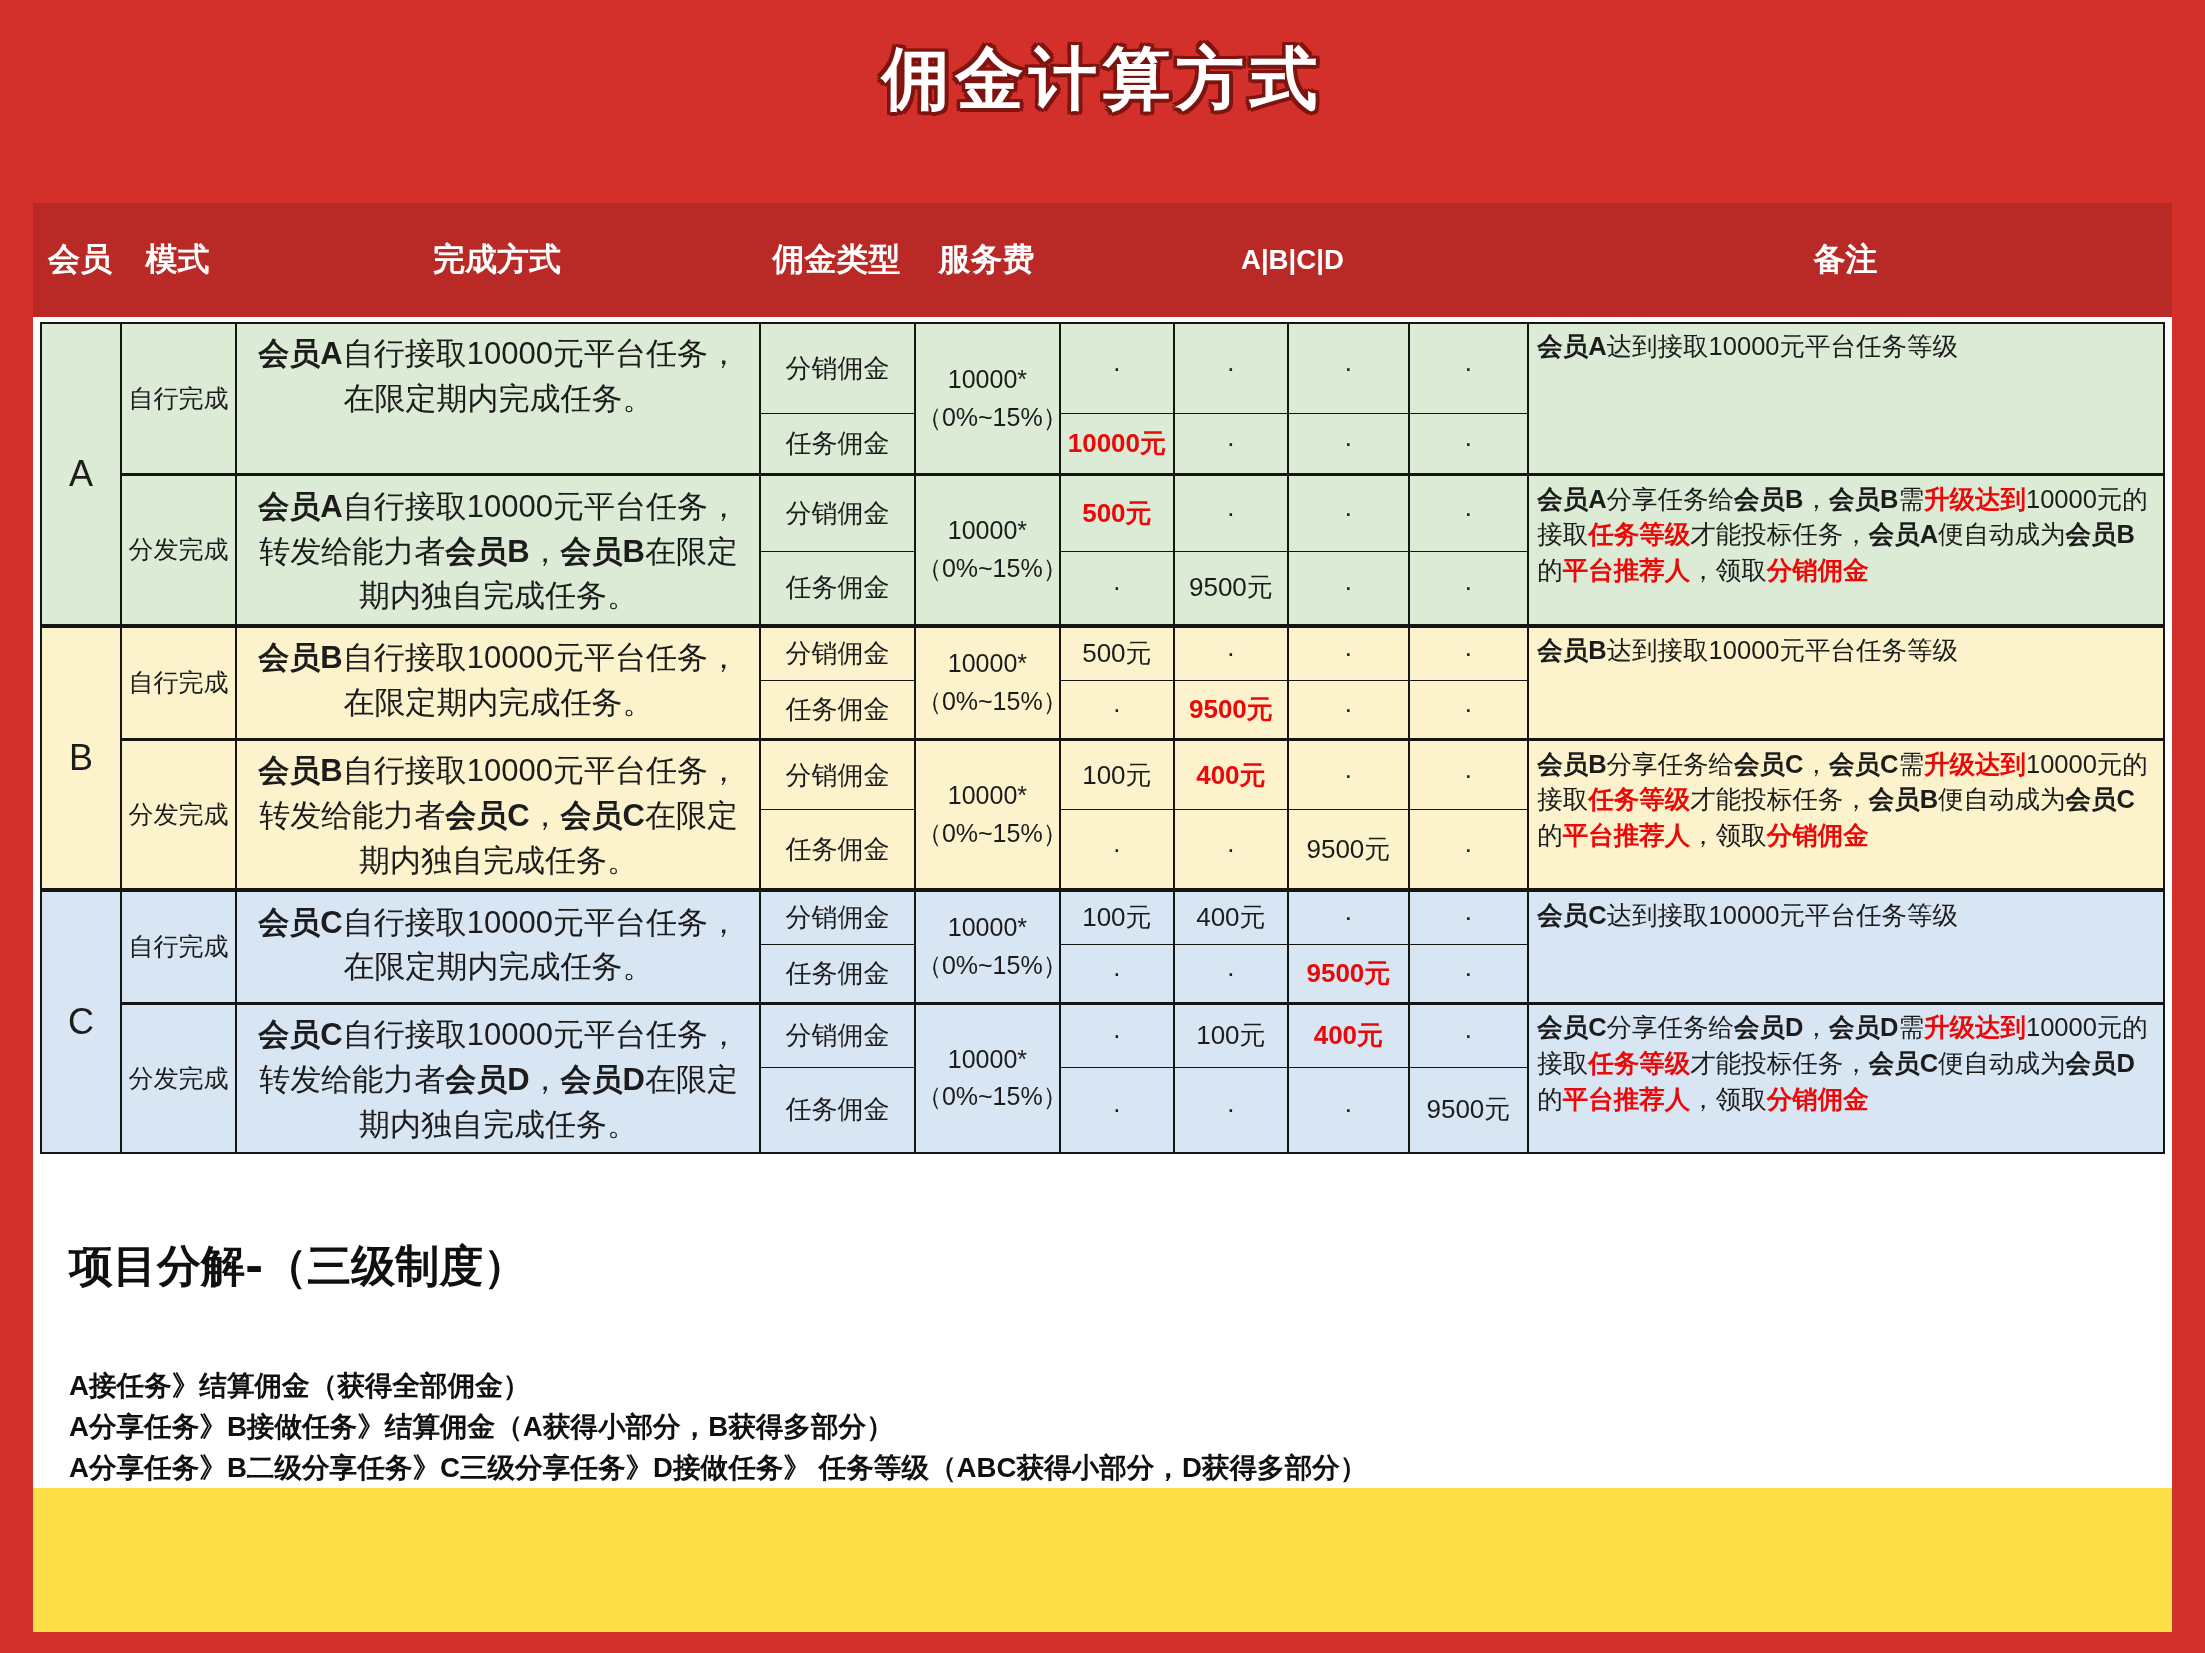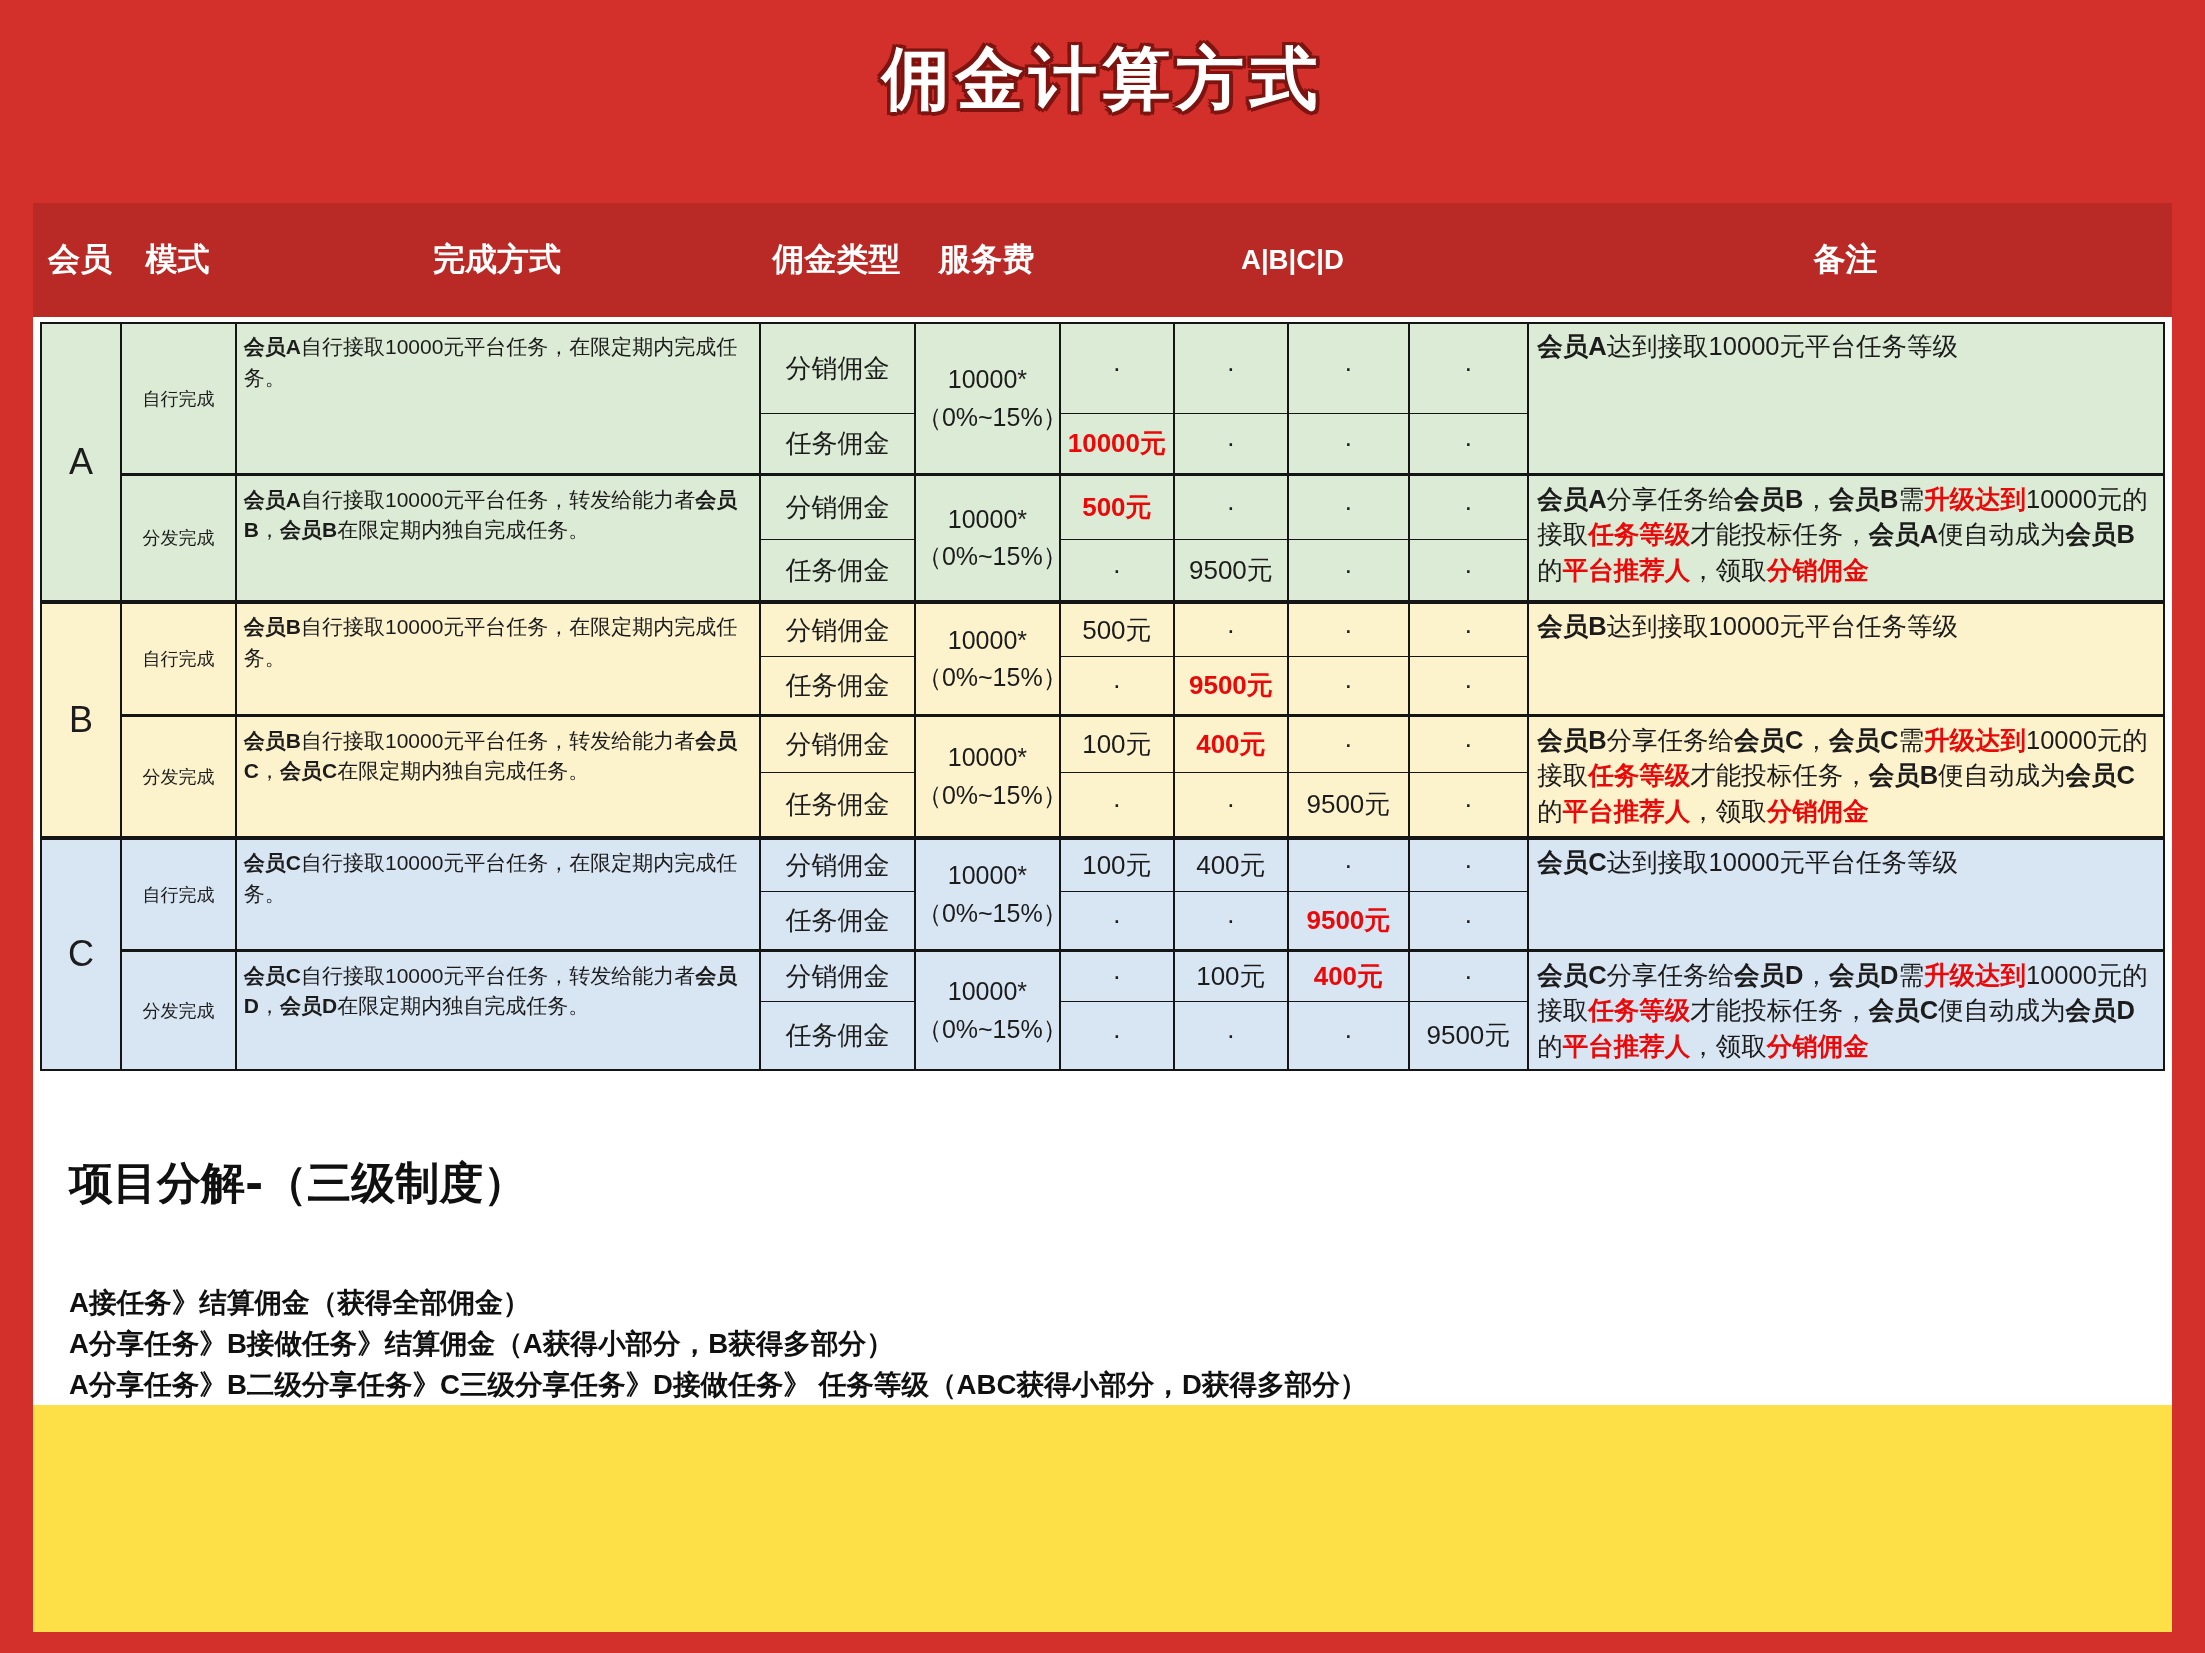--- a/index.html
+++ b/index.html
@@ -41,22 +41,22 @@
     border-collapse:collapse; table-layout:fixed; width:2125px;
     border:2.1px solid #151515;
   }
   td {
     border:2.1px solid #151515; border-top-width:1.4px; border-bottom-width:1.4px;
     overflow:hidden; color:#1c1c1c;
   }
   tr.block-sep td { border-top-width:3.4px; }
   tr.group-sep td { border-top-width:4.8px; }
   td.member { text-align:center; font-size:36px; }
-  td.mode   { text-align:center; font-size:18px; }
-  td.desc   { vertical-align:top; padding:8.3px 5.5px 4.1px 6.9px; font-size:21px; line-height:1.45; }
+  td.mode   { text-align:center; font-size:25px; }
+  td.desc   { vertical-align:top; padding:8.3px 5.5px 4.1px 6.9px; font-size:31px; line-height:1.45;text-align:center; }
   td.ctype  { text-align:center; font-size:26px; }
   td.fee    { text-align:center; font-size:25px; line-height:1.5; }
   td.money  { text-align:center; font-size:26px; }
   td.money.red-val { color:#ea0808; font-weight:bold; }
   td.note   { vertical-align:top; padding:5.5px 6.9px 4.1px 8.3px; font-size:25.5px; line-height:1.4; }
   .b { font-weight:bold; }
   .r { color:#ea0808; font-weight:bold; }
   
   .breakdown { padding:83px 34px 0 36px; background:#ffffff; }
   .bd-title {

